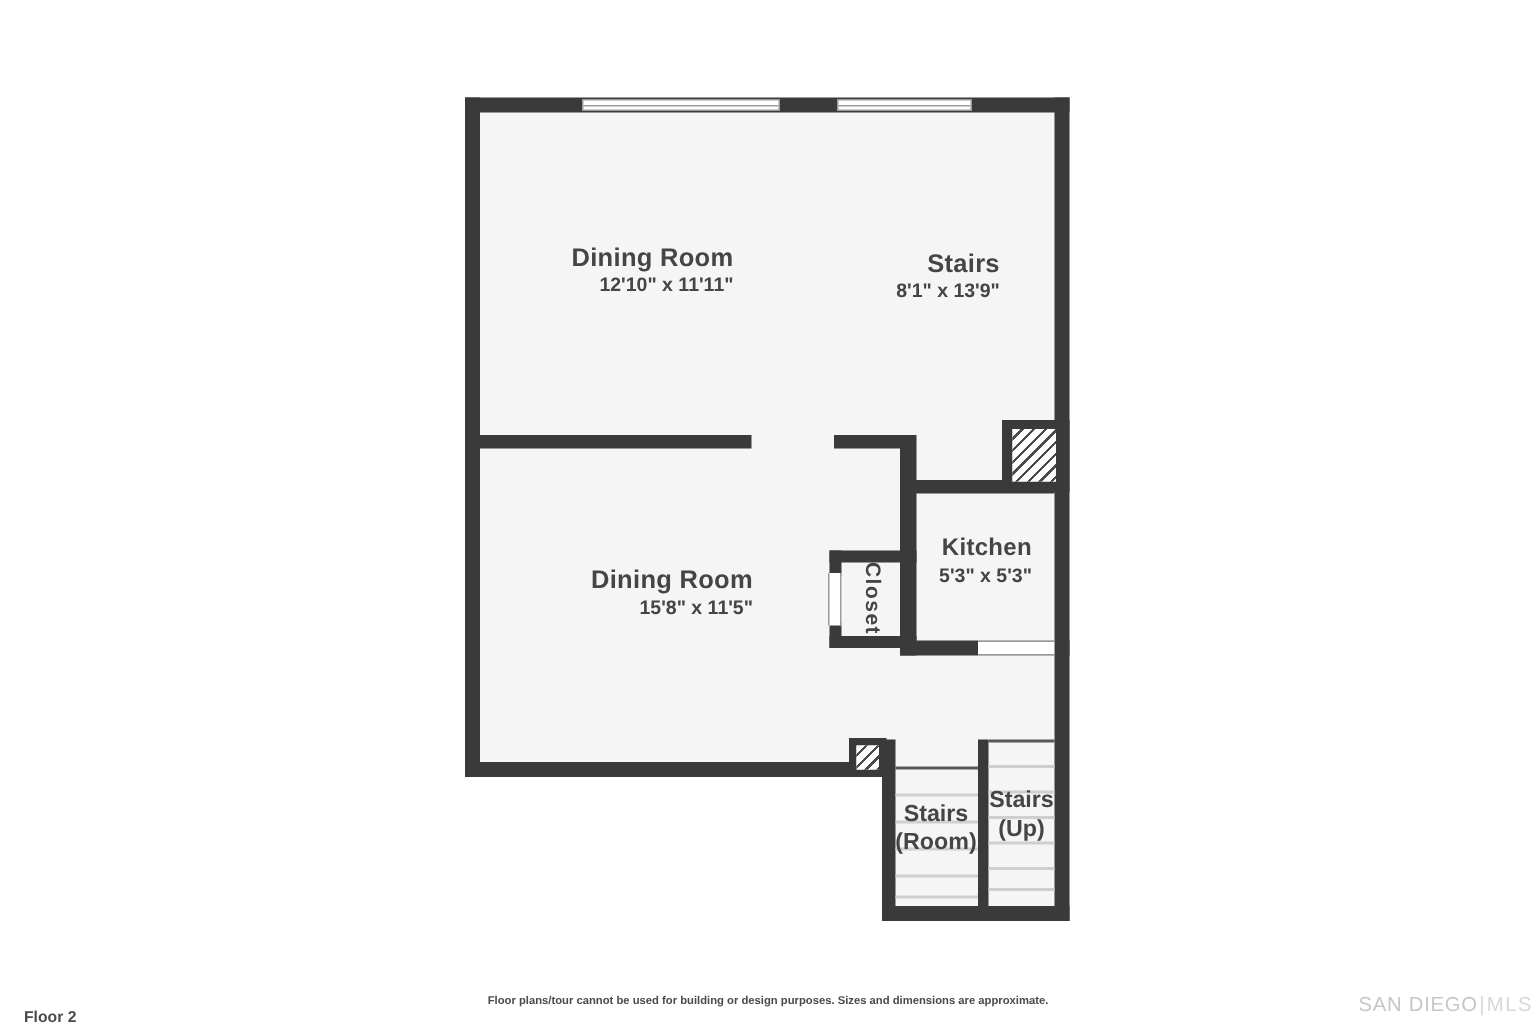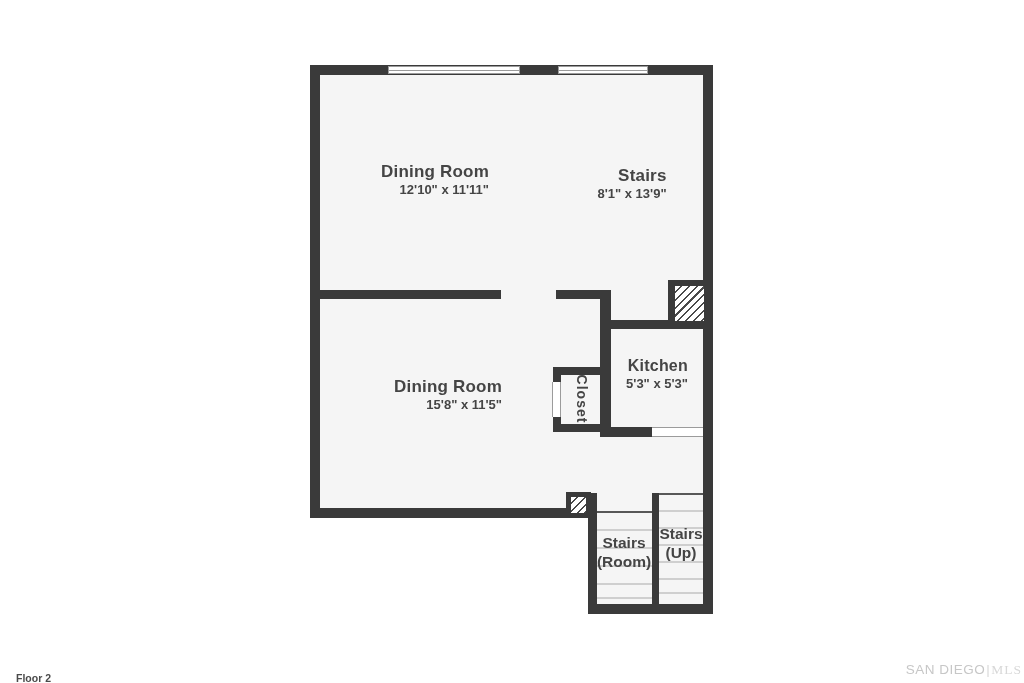--- a/index.html
+++ b/index.html
@@ -50,21 +50,21 @@
   }
   .disclaimer{
     position:absolute;left:512px;top:662px;transform:translateX(-50%);
     font-size:7.5px;font-weight:700;color:#4a4a4a;white-space:nowrap;
   }
   .brand{
     position:absolute;right:2px;top:662px;font-size:13.5px;letter-spacing:.5px;
     color:var(--brand);white-space:nowrap;
   }
   .brand-divider{color:var(--brand-light);margin:0 1px;}
-  .brand-mls{color:var(--brand-light);letter-spacing:1px;font-family:Liberation Serif, serif;}
+  .brand-mls{color:var(--brand-light);letter-spacing:1px;}
 </style>
 </head>
 <body>
 
 <div class="canvas">
 
   <div class="floor" style="left:310px;top:65px;width:403px;height:453px"></div>
   <div class="floor" style="left:588px;top:493px;width:125px;height:121px"></div>
 
   <div class="wall" style="left:310px;top:65px;width:403px;height:10px"></div>
@@ -144,15 +144,16 @@
     <div>Stairs</div>
     <div>(Room)</div>
   </div>
 
   <div class="stairs-label" style="left:681px;top:524px">
     <div>Stairs</div>
     <div>(Up)</div>
   </div>
 
   <div class="floor-label">Floor 2</div>
+  <div class="disclaimer">Floor plans/tour cannot be used for building or design purposes. Sizes and dimensions are approximate.</div>
   <div class="brand"><span>SAN DIEGO</span><span class="brand-divider">|</span><span class="brand-mls">MLS</span></div>
 
 </div>
 
 </body></html>

